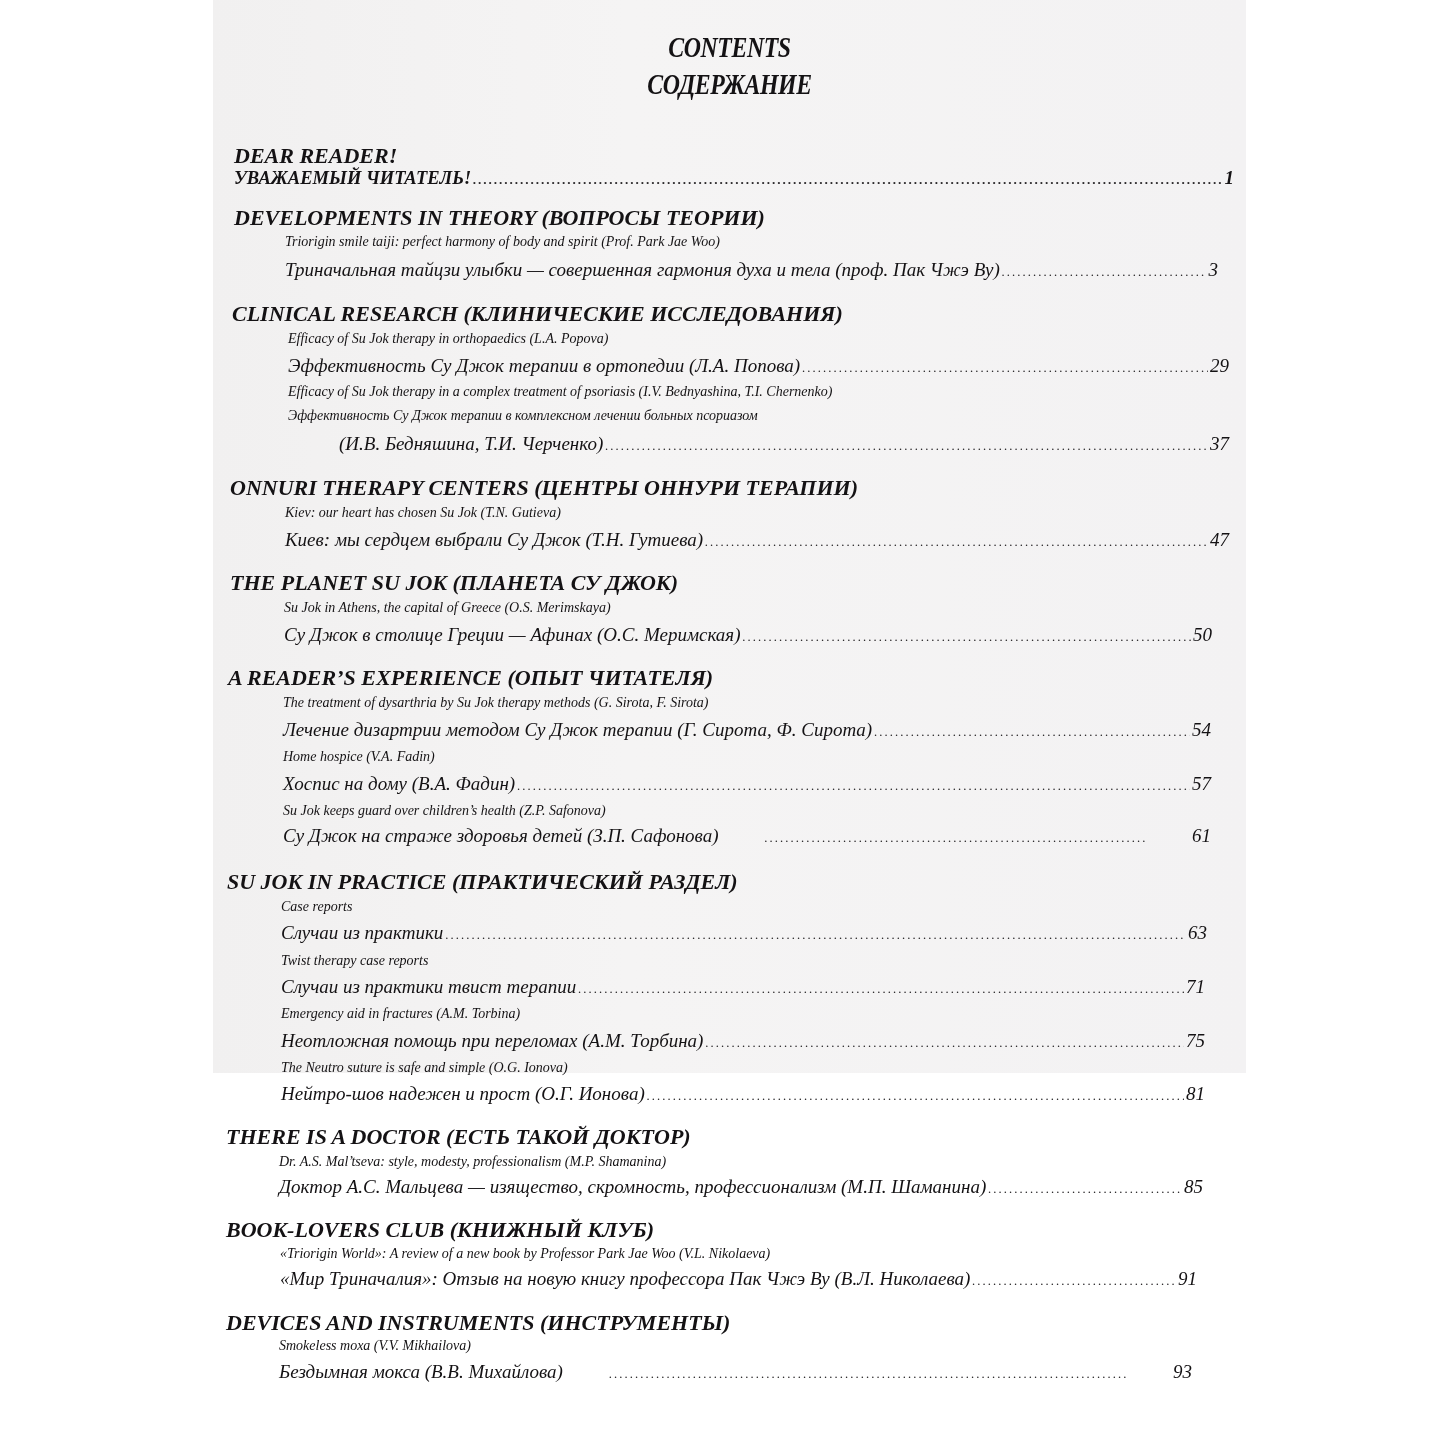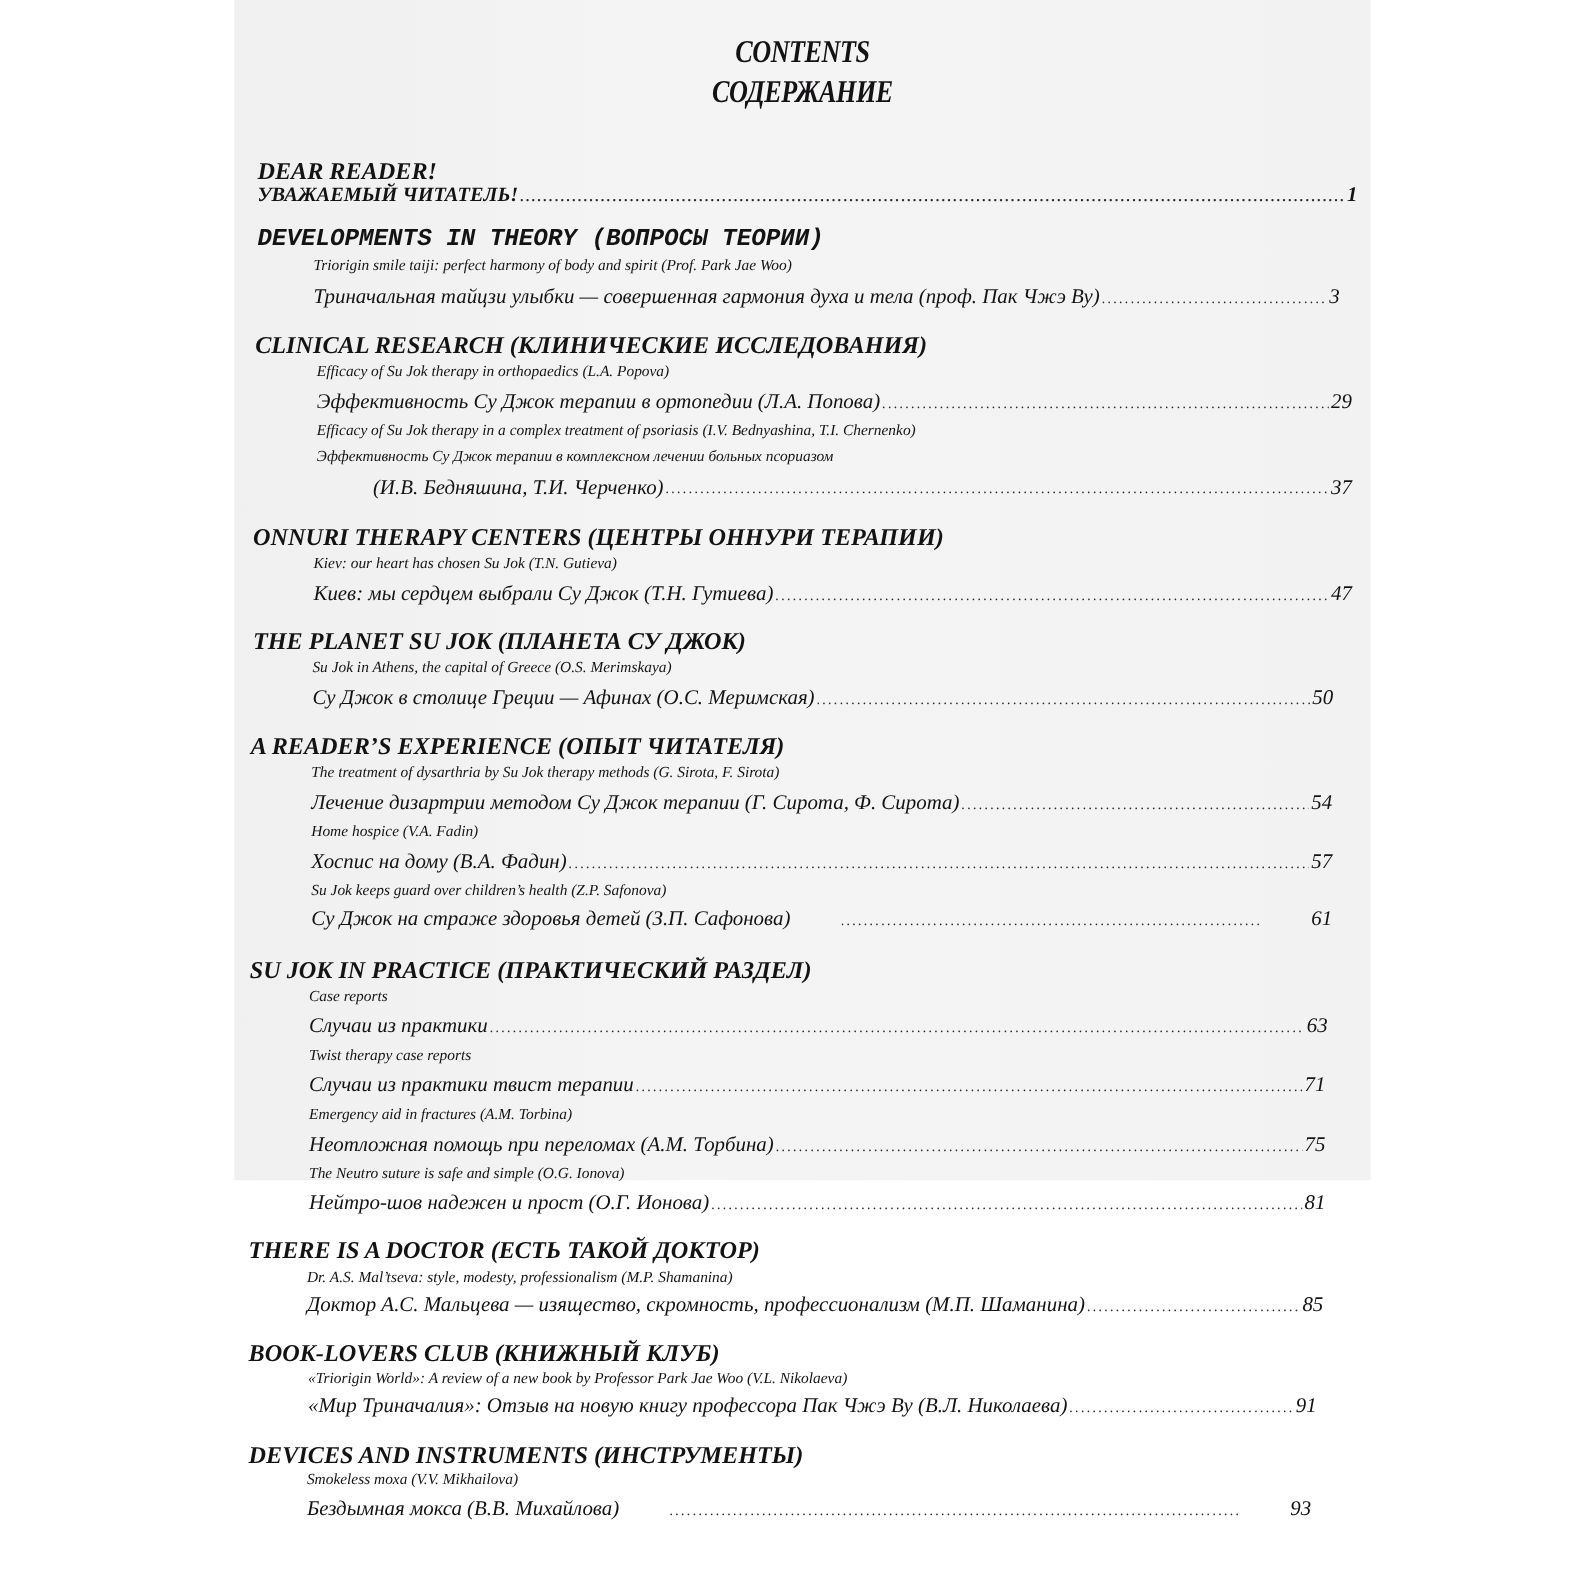--- a/index.html
+++ b/index.html
@@ -44,38 +44,38 @@
 
   <div class="toc">
 
     <div class="sec-line" style="left:21px;top:143px;">DEAR READER!</div>
     <div class="line" style="left:21px;top:167px;width:1000px;font-weight:bold;font-size:18.5px;">
       <span class="txt">УВАЖАЕМЫЙ ЧИТАТЕЛЬ!</span>
       <span class="dots"></span>
       <span class="pg">1</span>
     </div>
 
-    <div class="sec-line" style="left:21px;top:205px;font-family:Liberation Mono, monospace;">DEVELOPMENTS IN THEORY   (ВОПРОСЫ ТЕОРИИ)</div>
+    <div class="sec-line" style="left:21px;top:205px;">DEVELOPMENTS IN THEORY   (ВОПРОСЫ ТЕОРИИ)</div>
     <div class="item-line" style="left:72px;top:234px;">Triorigin smile taiji: perfect harmony of body and spirit (Prof. Park Jae Woo)</div>
     <div class="line" style="left:72px;top:259px;width:933px;">
       <span class="txt">Триначальная тайцзи улыбки — совершенная гармония духа и тела (проф. Пак Чжэ Ву)</span>
       <span class="dots"></span>
       <span class="pg">3</span>
     </div>
 
     <div class="sec-line" style="left:19px;top:301px;">CLINICAL RESEARCH   (КЛИНИЧЕСКИЕ ИССЛЕДОВАНИЯ)</div>
     <div class="item-line" style="left:75px;top:331px;">Efficacy of Su Jok therapy in orthopaedics (L.A. Popova)</div>
     <div class="line" style="left:75px;top:355px;width:941px;">
       <span class="txt">Эффективность Су Джок терапии в ортопедии (Л.А. Попова)</span>
       <span class="dots"></span>
       <span class="pg">29</span>
     </div>
     <div class="item-line" style="left:75px;top:408px;">Эффективность Су Джок терапии в комплексном лечении больных псориазом</div>
     <div class="item-line" style="left:75px;top:384px;">Efficacy of Su Jok therapy in a complex treatment of psoriasis (I.V. Bednyashina, T.I. Chernenko)</div>
-    <div class="line" style="left:126px;top:433px;width:890px;align-items:center;">
+    <div class="line" style="left:126px;top:433px;width:890px;">
       <span class="txt">(И.В. Бедняшина, Т.И. Черченко)</span>
       <span class="dots"></span>
       <span class="pg">37</span>
     </div>
 
     <div class="sec-line" style="left:17px;top:475px;">ONNURI THERAPY CENTERS   (ЦЕНТРЫ ОННУРИ ТЕРАПИИ)</div>
     <div class="item-line" style="left:72px;top:505px;">Kiev: our heart has chosen Su Jok (T.N. Gutieva)</div>
     <div class="line" style="left:72px;top:529px;width:944px;">
       <span class="txt">Киев: мы сердцем выбрали Су Джок (Т.Н. Гутиева)</span>
       <span class="dots"></span>

